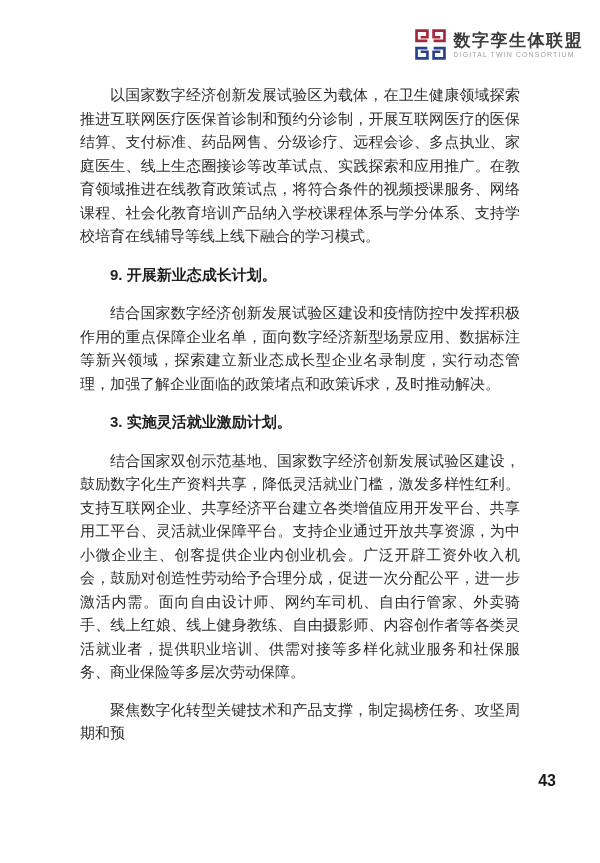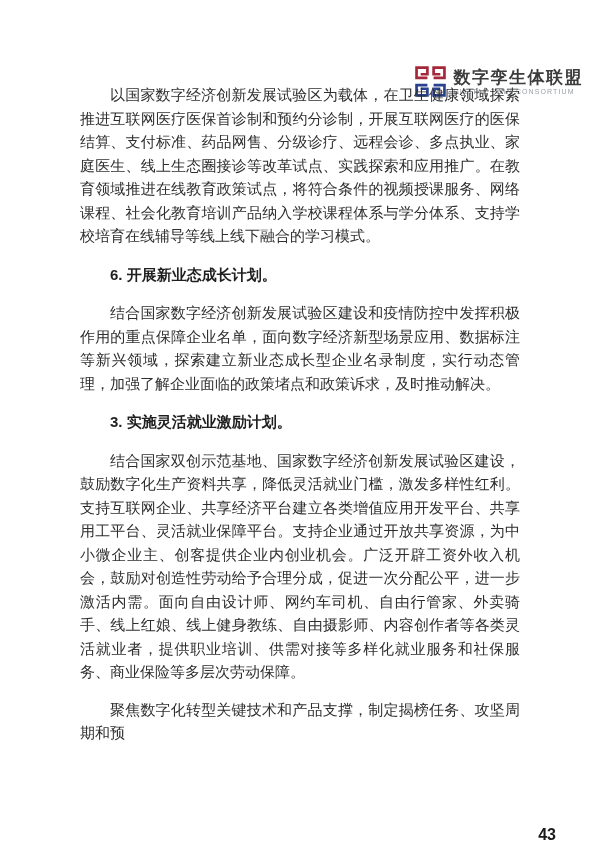--- a/index.html
+++ b/index.html
@@ -16,21 +16,20 @@
     font-family: "Liberation Serif", "DejaVu Serif", serif;
   }
   
   .logo {
     position: absolute;
     top: 29px;
     right: 17px;
     display: flex;
     align-items: center;
     gap: 8px;
-    margin-top: 37px;
   }
   .logo-mark {
     width: 31px;
     height: 31px;
     flex: 0 0 auto;
   }
   .logo-text {
     display: flex;
     flex-direction: column;
     justify-content: center;
@@ -75,21 +74,21 @@
     font-size: 15px;
     line-height: 23.5px;
     color: #1f1f1f;
     font-weight: 700;
     text-indent: 2em;
     font-family: "Liberation Sans", "DejaVu Sans", sans-serif;
   }
   
   .page-number {
     position: absolute;
-    top: 826px;
+    top: 772px;
     right: 44px;
     font-family: "Liberation Sans", "DejaVu Sans", sans-serif;
     font-size: 16px;
     font-weight: 600;
     color: #1a1a1a;
   }
 </style>
 </head>
 <body>
 
@@ -103,21 +102,21 @@
       <path d="M 18 18.5 H 28.5 V 28.5 H 18 V 22 H 24.5" stroke="#2A418F"></path>
     </svg>
     <div class="logo-text">
       <span class="logo-title">数字孪生体联盟</span>
       <span class="logo-subtitle">DIGITAL TWIN CONSORTIUM</span>
     </div>
   </div>
 
   <div class="content">
     <p class="para">以国家数字经济创新发展试验区为载体，在卫生健康领域探索推进互联网医疗医保首诊制和预约分诊制，开展互联网医疗的医保结算、支付标准、药品网售、分级诊疗、远程会诊、多点执业、家庭医生、线上生态圈接诊等改革试点、实践探索和应用推广。在教育领域推进在线教育政策试点，将符合条件的视频授课服务、网络课程、社会化教育培训产品纳入学校课程体系与学分体系、支持学校培育在线辅导等线上线下融合的学习模式。</p>
-    <p class="heading">6. 开展新业态成长计划。</p>
+    <p class="heading">9. 开展新业态成长计划。</p>
     <p class="para">结合国家数字经济创新发展试验区建设和疫情防控中发挥积极作用的重点保障企业名单，面向数字经济新型场景应用、数据标注等新兴领域，探索建立新业态成长型企业名录制度，实行动态管理，加强了解企业面临的政策堵点和政策诉求，及时推动解决。</p>
     <p class="heading">3. 实施灵活就业激励计划。</p>
     <p class="para">结合国家双创示范基地、国家数字经济创新发展试验区建设，鼓励数字化生产资料共享，降低灵活就业门槛，激发多样性红利。支持互联网企业、共享经济平台建立各类增值应用开发平台、共享用工平台、灵活就业保障平台。支持企业通过开放共享资源，为中小微企业主、创客提供企业内创业机会。广泛开辟工资外收入机会，鼓励对创造性劳动给予合理分成，促进一次分配公平，进一步激活内需。面向自由设计师、网约车司机、自由行管家、外卖骑手、线上红娘、线上健身教练、自由摄影师、内容创作者等各类灵活就业者，提供职业培训、供需对接等多样化就业服务和社保服务、商业保险等多层次劳动保障。</p>
     <p class="para">聚焦数字化转型关键技术和产品支撑，制定揭榜任务、攻坚周期和预</p>
   </div>
 
   <div class="page-number">43</div>
 
 </div>
 

